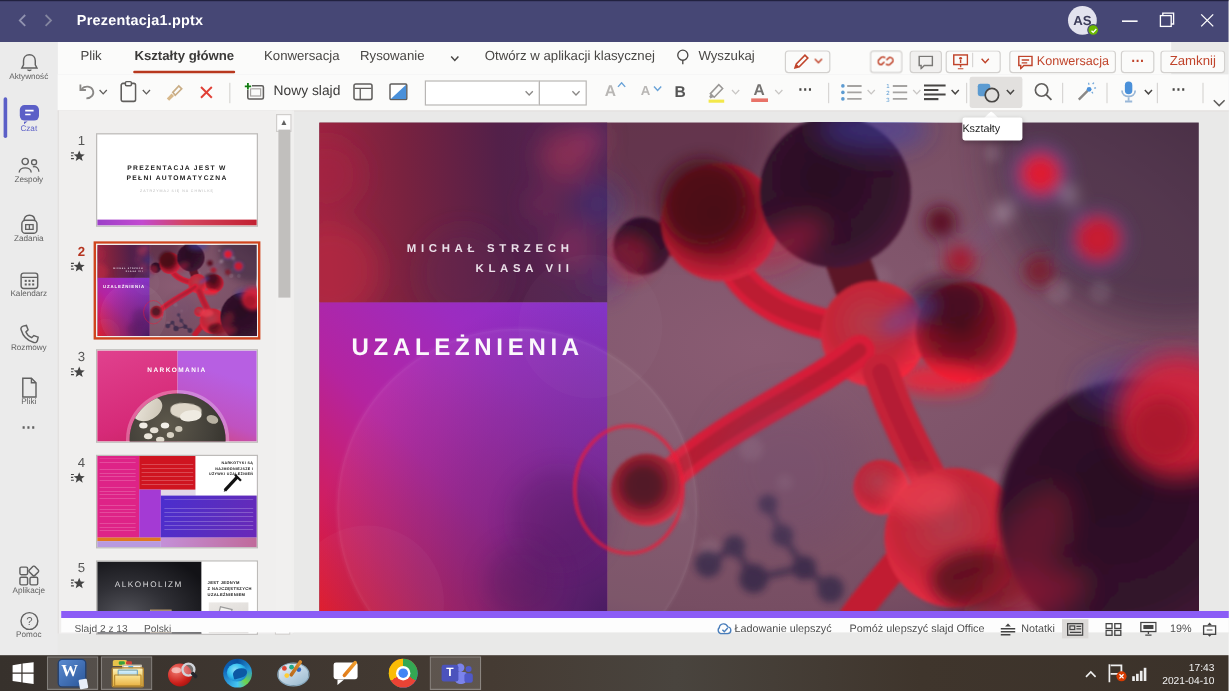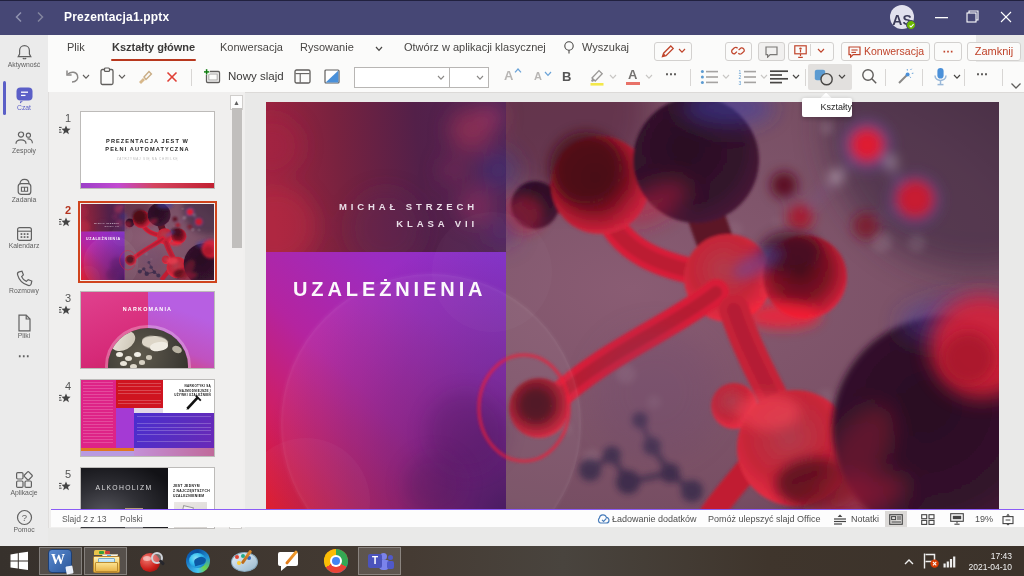--- a/index.html
+++ b/index.html
@@ -6,21 +6,21 @@
   #root{position:relative;width:1024px;height:576px;overflow:hidden;
     font-family:"Liberation Sans",sans-serif;background:#e9e9e8;}
   .abs{position:absolute;}
   
   #titlebar{position:absolute;left:0;top:0;width:1024px;height:35px;background:#464775;}
   #titlebar .topline{position:absolute;left:0;top:0;width:1024px;height:1px;background:#21213f;}
   #ttl{position:absolute;left:64px;top:10px;color:#fff;font-size:12px;font-weight:bold;letter-spacing:.2px;}
   #searchbox{position:absolute;left:293px;top:7px;width:440px;height:21px;background:#d5d5e2;border-radius:3px;}
   #searchbox span{position:absolute;left:25px;top:4px;font-size:11px;color:#33334d;}
   #avatar{position:absolute;left:890px;top:5px;width:24px;height:24px;border-radius:50%;background:#e2e2ee;}
-  #avatar b{position:absolute;left:0;top:6.5px;width:24px;text-align:center;font-size:14px;color:#3c3c5a;}
+  #avatar b{position:absolute;left:0;top:6.5px;width:24px;text-align:center;font-size:11px;color:#3c3c5a;}
   #avatar i{position:absolute;right:-1.5px;bottom:-1px;width:8px;height:8px;border-radius:50%;background:#6bb700;border:1px solid #464775;}
   .winbtn{position:absolute;top:0;width:30px;height:35px;color:#fff;}
   
   #tabsrow{position:absolute;left:48px;top:35px;width:928px;height:27px;background:#fbfbfa;}
   .tab{position:absolute;top:6px;font-size:11px;color:#484644;white-space:nowrap;}
   #tabmain{font-weight:bold;color:#3b3a39;}
   #tabmain:after{content:"";position:absolute;left:-1px;right:-1px;top:17.5px;height:2.4px;background:#b8381e;border-radius:2px;}
   .rbtn{position:absolute;top:7px;height:17px;border:1px solid #d3d1cf;border-radius:3px;
      font-size:11px;color:#c0442b;background:#fbfbfa;line-height:17px;text-align:center;}
   
@@ -41,21 +41,21 @@
   .tstar{position:absolute;left:10px;}
   
   #canvas{position:absolute;left:244px;top:92px;width:780px;height:436px;background:#e9e9e8;border-left:1px solid #d4d2d0;}
   #slide{position:absolute;left:21px;top:10px;width:733px;height:414px;}
   
   #vsb{position:absolute;left:230px;top:92px;width:13px;height:436px;background:#f1f0ef;}
   .sbarrow{position:absolute;left:0;width:13px;height:15px;background:#fdfdfd;border:1px solid #d0cecc;box-sizing:border-box;
      color:#606060;font-size:7px;text-align:center;line-height:13px;}
   #sbthumb{position:absolute;left:1.5px;top:16px;width:10px;height:140px;background:#c1bfbd;}
   
-  #statusbar{position:absolute;left:51px;top:509px;width:973px;height:18px;background:#fdfdfd;border-top:1px solid #8b5cf6;box-sizing:border-box;}
+  #statusbar{position:absolute;left:51px;top:509px;width:973px;height:18px;background:#fdfdfd;border-top:6px solid #8b5cf6;box-sizing:border-box;}
   #statusbar .st{position:absolute;top:4px;font-size:9px;color:#4e4e4e;white-space:nowrap;}
   
   #taskbar{position:absolute;left:0;top:546px;width:1024px;height:30px;
      background:linear-gradient(90deg,#37312c 0%,#453b33 40%,#49443e 55%,#3f352c 75%,#3b322a 100%);}
   .tkbtn{position:absolute;top:1px;width:43px;height:28px;}
   .tkhl{background:rgba(255,255,255,.14);box-shadow:inset 0 0 0 1px rgba(255,255,255,.28);}
 </style>
 </head>
 <body>
 <div id="root">
@@ -502,30 +502,30 @@
     </div>
   </div>
   <div id="vsb">
     <div class="sbarrow" style="top:3px;">▲</div>
     <div id="sbthumb"></div>
   </div>
   <div class="sbarrow" style="left:229px;top:514px;position:absolute;">▼</div>
 
   <div class="abs" style="left:818px;top:92.5px;width:16px;height:8px;background:#fff;clip-path:polygon(50% 0,100% 100%,0 100%);box-shadow:0 1px 2px rgba(0,0,0,.2);"></div>
   <div class="abs" style="left:802px;top:98px;width:50px;height:19px;background:#fff;border-radius:2px;box-shadow:0 1.5px 4px rgba(0,0,0,.22);
-       font-size:9px;color:#252525;text-align:right;line-height:19px;">Kształty</div>
+       font-size:9px;color:#252525;text-align:left;line-height:19px;">Kształty</div>
 
   <div id="statusbar">
     <div class="st" style="left:11px;font-size:8.5px;color:#5a5a5a;">Slajd 2 z 13</div>
     <div class="st" style="left:69px;font-size:8.5px;color:#5a5a5a;">Polski</div>
     <svg class="abs" style="left:545px;top:3px" width="14" height="12" viewBox="0 0 14 12">
       <path d="M3.4 5 A3.6 3.6 0 0 1 10.4 4.4 A2.8 2.8 0 0 1 10 10 L4.4 10 A3 3 0 0 1 3.4 5 Z" fill="none" stroke="#4a7ebb" stroke-width="1.2"></path>
       <path d="M6 6.8 L7.6 8.4 L10.4 5.4" fill="none" stroke="#4a7ebb" stroke-width="1.2"></path>
     </svg>
-    <div class="st" style="left:561px;">Ładowanie dodatków</div>
+    <div class="st" style="left:561px;">Ładowanie ulepszyć</div>
     <div class="st" style="left:657px;">Pomóż ulepszyć slajd Office</div>
     <svg class="abs" style="left:782px;top:4px" width="14" height="11" viewBox="0 0 14 11">
       <path d="M7 0.5 L9.4 3 L4.6 3 Z" fill="#444"></path>
       <line x1="1" y1="5" x2="13" y2="5" stroke="#444" stroke-width="1.2"></line>
       <line x1="1" y1="7.5" x2="13" y2="7.5" stroke="#444" stroke-width="1.2"></line>
       <line x1="1" y1="10" x2="9" y2="10" stroke="#444" stroke-width="1.2"></line>
     </svg>
     <div class="st" style="left:800px;">Notatki</div>
     <div class="abs" style="left:834px;top:1px;width:22px;height:16px;background:#dcdad8;"></div>
     <svg class="abs" style="left:838px;top:3.5px" width="14" height="11" viewBox="0 0 14 11">

